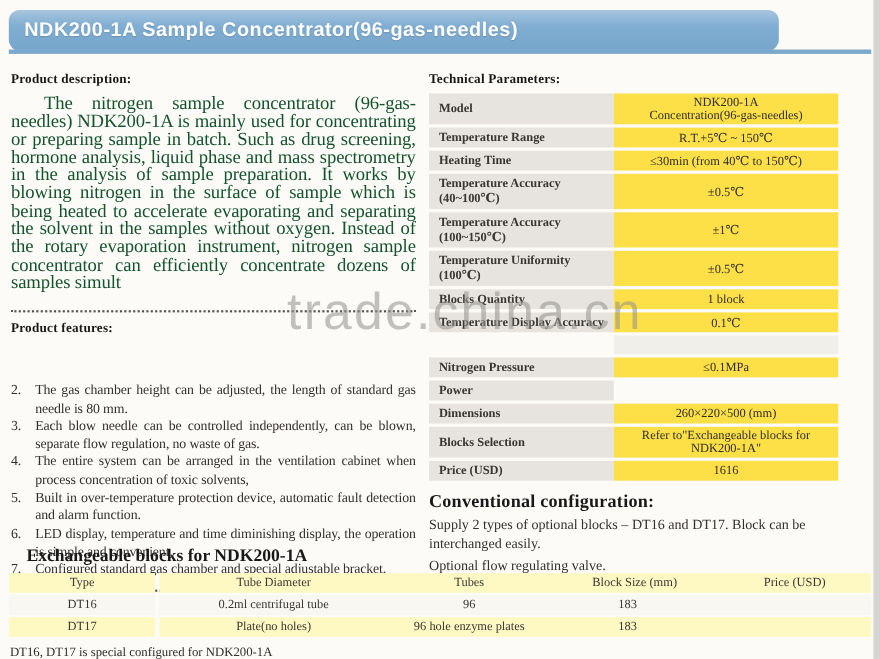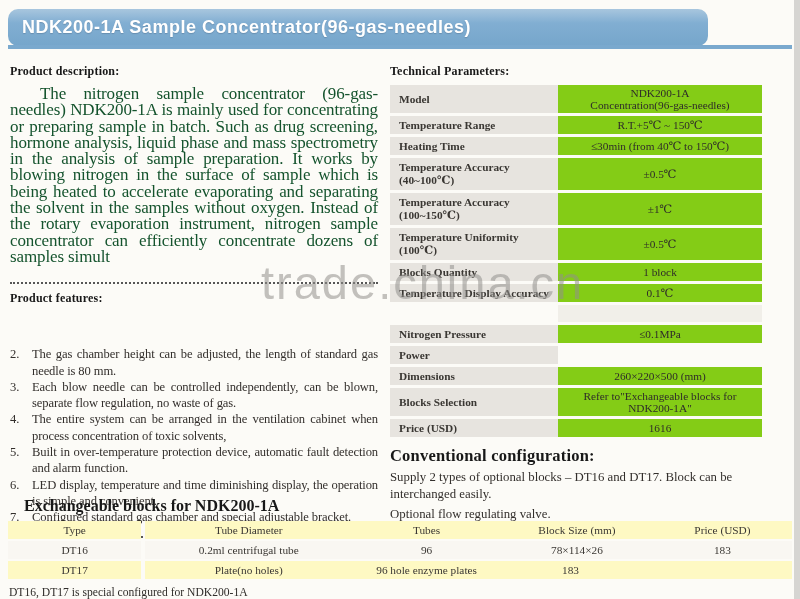--- a/index.html
+++ b/index.html
@@ -42,21 +42,21 @@
 
   
   .col-right{position:absolute;left:390px;top:64px;width:403px;}
   .tech-table{margin-top:6px;width:372px;}
   .trow{display:flex;margin-bottom:3px;}
   .tl{
     width:168px;flex:none;background:#e7e4df;font-size:11.3px;color:#3a3733;
     padding:3px 2px 3px 9px;box-sizing:border-box;display:flex;align-items:center;min-height:13px;font-weight:bold;
   }
   .tv{
-    flex:1;background:#84cc16;font-size:11.3px;color:#2f2c29;
+    flex:1;background:#fde047;font-size:11.3px;color:#2f2c29;
     display:flex;align-items:center;justify-content:center;text-align:center;
     white-space:pre-line;padding:2px 4px;min-height:13px;
   }
   .trow.ghost .tl{background:transparent;}
   .trow.ghost .tv{background:#f1efe9;}
   .config{margin-top:9px;}
   .config-line{margin:3px 0 0 0;font-size:12.8px;line-height:17px;color:#332f2c;}
 
   
   .watermark{
@@ -204,21 +204,20 @@
         <div class="bcell bc-tubes">Tubes</div>
         <div class="bcell bc-size">Block Size (mm)</div>
         <div class="bcell bc-price">Price (USD)</div>
       </div>
     </div>
     <div class="brow light">
       <div class="bcell bc-type">DT16</div>
       <div class="brest">
         <div class="bcell bc-diam">0.2ml centrifugal tube</div>
         <div class="bcell bc-tubes">96</div>
-        <div class="bcell bc-size">78×114×26</div>
         <div class="bcell bc-price">183</div>
       </div>
     </div>
     <div class="brow shaded">
       <div class="bcell bc-type">DT17</div>
       <div class="brest">
         <div class="bcell bc-diam">Plate(no holes)</div>
         <div class="bcell bc-tubes">96 hole enzyme plates</div>
         <div class="bcell bc-price">183</div>
       </div>

